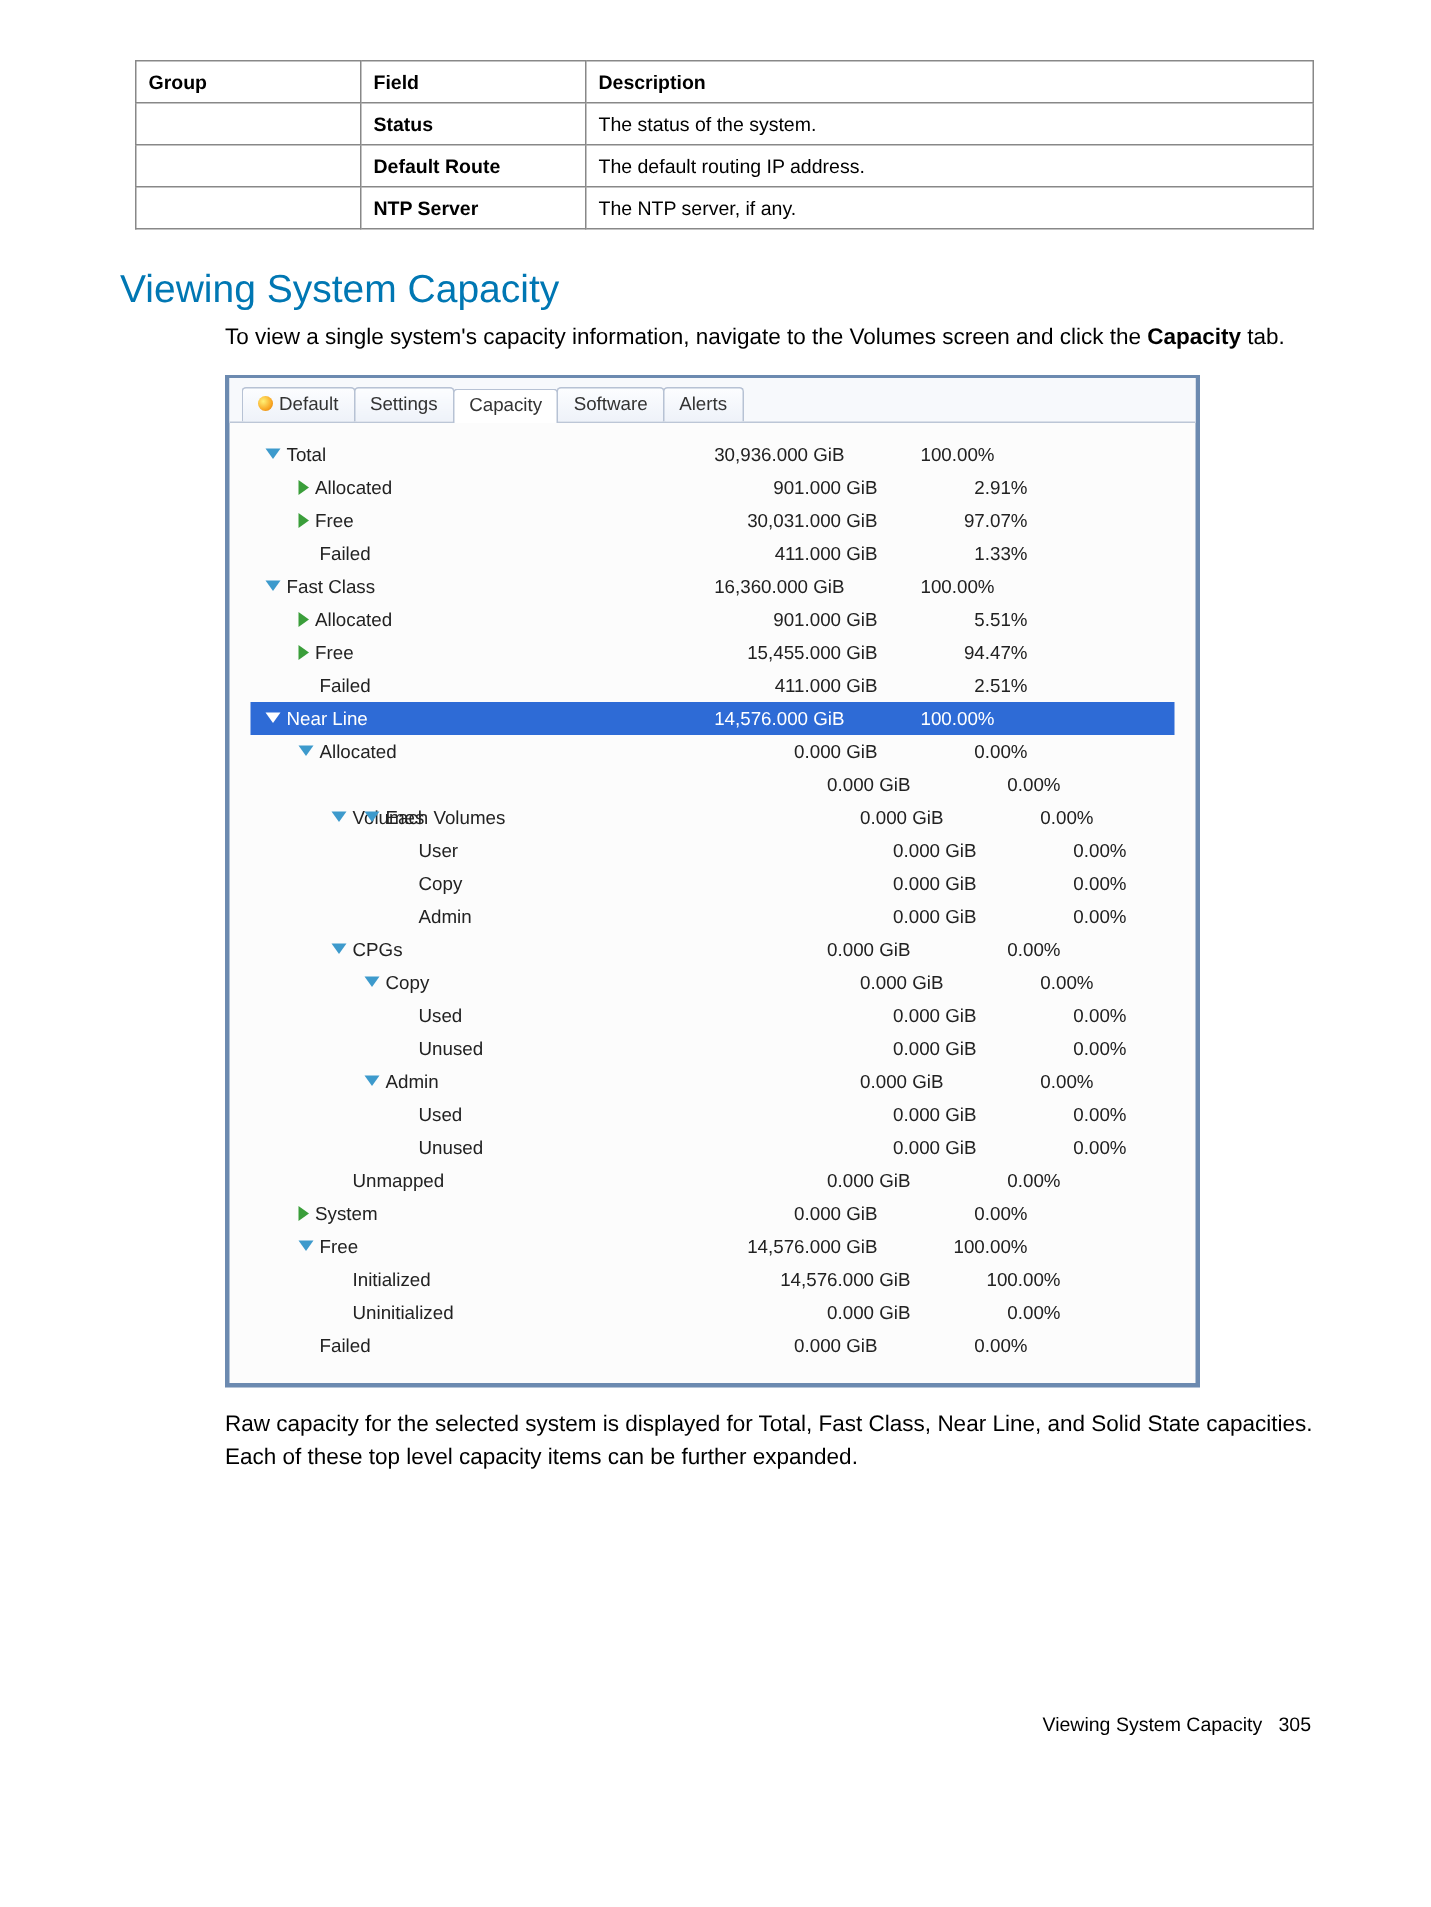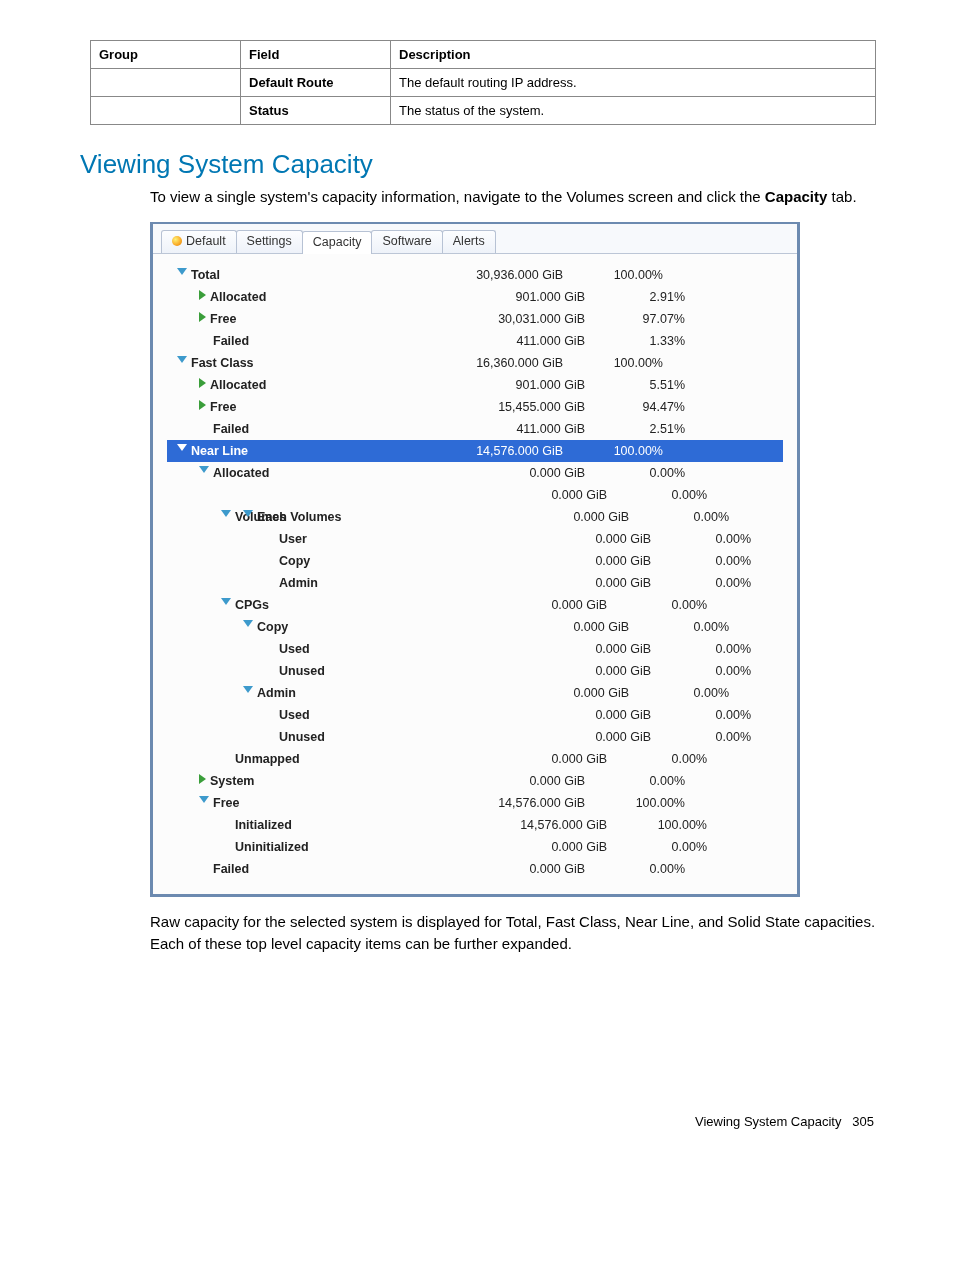--- a/index.html
+++ b/index.html
@@ -112,22 +112,22 @@
     height: 22px;
     white-space: nowrap;
   }
   .row.sel {
     background: #2e6bd6;
     color: #fff;
   }
   .lbl {
     flex: 0 0 auto;
     display: flex;
+    align-items: center;
     gap: 4px;
-    font-weight: bold;
   }
   .val  { flex: 0 0 140px; text-align: right; }
   .pct  { flex: 0 0 90px; text-align: right; }
   .spacer { flex: 1 1 auto; }
   
   .tri-down, .tri-right { display:inline-block; width:0; height:0; }
   .tri-down  { border-left:5px solid transparent; border-right:5px solid transparent; border-top:7px solid #3d9acc; }
   .tri-right { border-top:5px solid transparent; border-bottom:5px solid transparent; border-left:7px solid #3a9e3a; }
   .row.sel .tri-down { border-top-color:#fff; }
   
@@ -159,27 +159,32 @@
   <thead>
     <tr>
       <th style="width:150px">Group</th>
       <th style="width:150px">Field</th>
       <th>Description</th>
     </tr>
   </thead>
   <tbody id="desc-body">
       <tr>
         <td></td>
+        <td class="bold">Status</td>
+        <td>The status of the system.</td>
+      </tr>
+      <tr>
+        <td></td>
         <td class="bold">Default Route</td>
         <td>The default routing IP address.</td>
       </tr>
       <tr>
         <td></td>
-        <td class="bold">Status</td>
-        <td>The status of the system.</td>
+        <td class="bold">NTP Server</td>
+        <td>The NTP server, if any.</td>
       </tr>
     </tbody>
 </table>
 
 <h2 class="section">Viewing System Capacity</h2>
 <p class="intro">
   <span>To view a single system's capacity information, navigate to the Volumes screen and click the </span><b>Capacity</b><span> tab.</span>
 </p>
 
 <div class="window">

